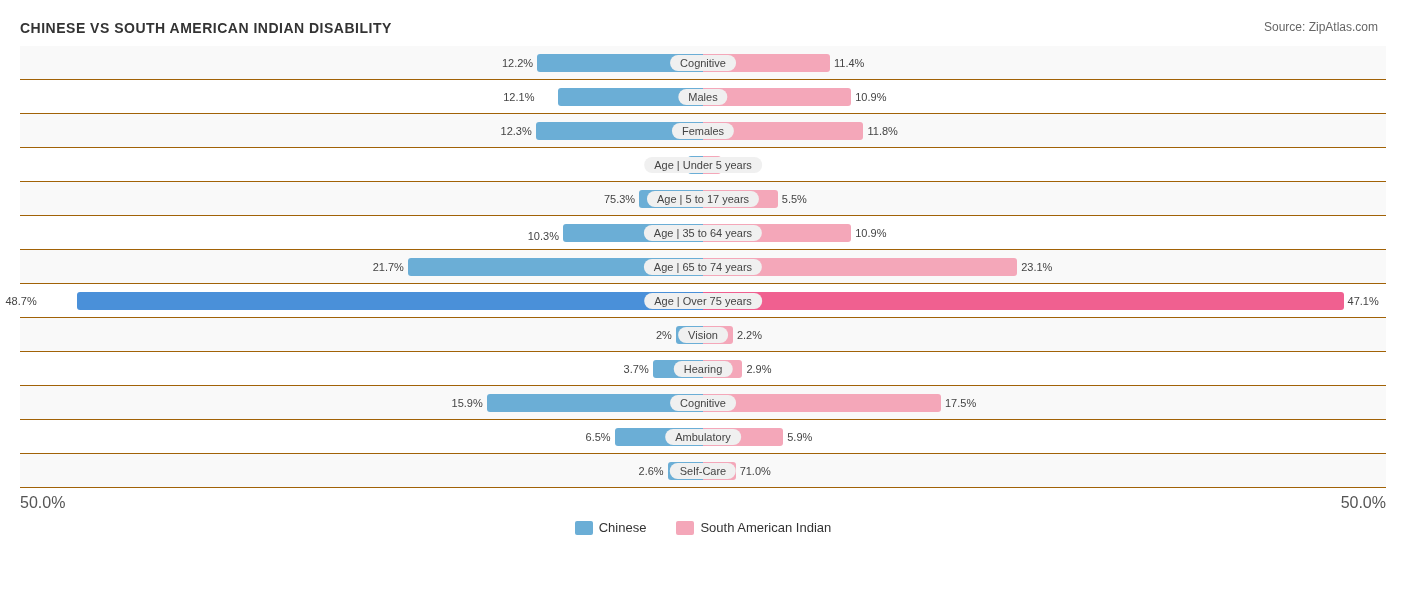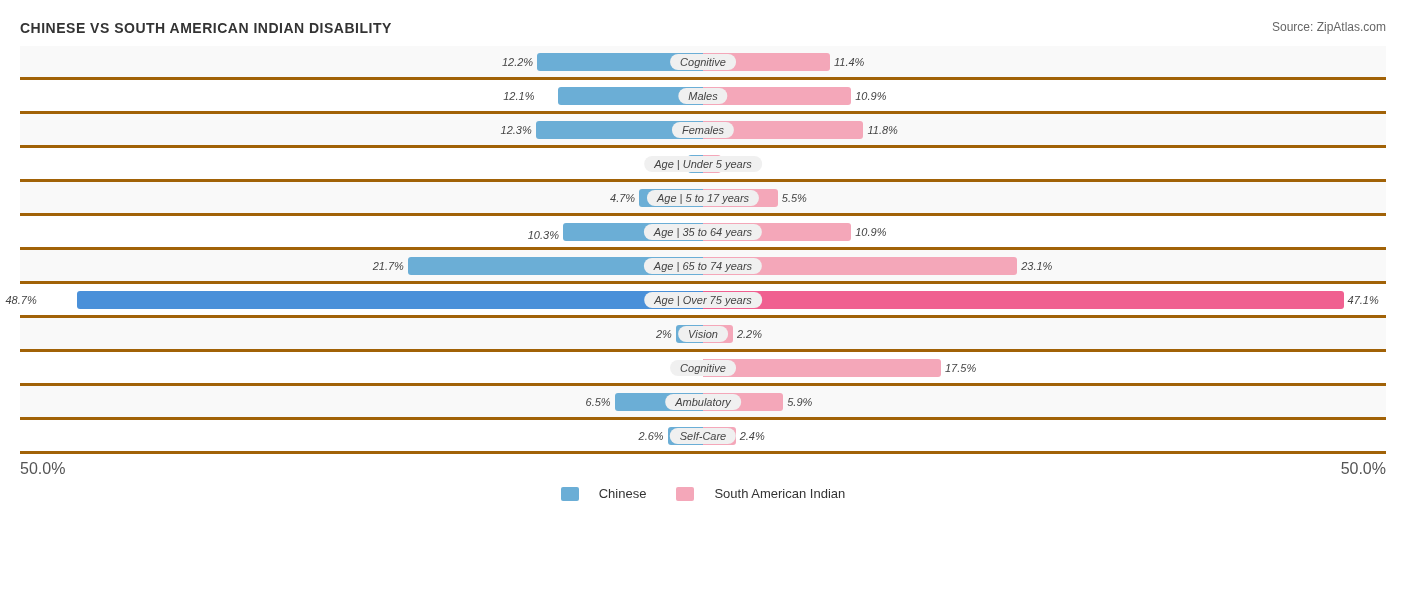--- a/index.html
+++ b/index.html
@@ -18,35 +18,34 @@
       font-size: 14px;
       font-weight: bold;
       color: #333;
       text-transform: uppercase;
       margin-bottom: 6px;
       letter-spacing: 0.5px;
     }
     .source {
       position: absolute;
       top: 0;
-      right: 0;
+      right: 8px;
       font-size: 12px;
       color: #666;
     }
     .chart-area {
       margin-top: 10px;
       position: relative;
     }
     .row {
       display: flex;
       align-items: center;
       height: 34px;
-      border-bottom: 3px solid #a16207;
+      border-bottom: 1px solid #a16207;
       position: relative;
-      font-style: italic;
     }
     .row:nth-child(odd) {
       background: #f9f9f9;
     }
     .row:nth-child(even) {
       background: #fff;
     }
     .bar-section {
       display: flex;
       align-items: center;
@@ -121,21 +120,21 @@
     }
     .legend {
       display: flex;
       justify-content: center;
       gap: 30px;
       margin-top: 8px;
     }
     .legend-item {
       display: flex;
       align-items: center;
-      gap: 20px;
+      gap: 6px;
       font-size: 13px;
       color: #333;
     }
     .legend-color {
       width: 18px;
       height: 14px;
       border-radius: 2px;
     }
     .legend-blue { background: #6baed6; }
     .legend-pink { background: #f4a7b9; }
@@ -199,21 +198,21 @@
       <div class="right-bar-wrap" style="width: 17.68px;">
         <div class="right-bar" style="width:17.68px; "></div>
         <span class="right-value">1.3%</span>
       </div>
     </div>
   </div>
       <div class="row">
     <div class="bar-section">
       <div class="left-bar-wrap" style="width: 63.92px;">
         <div class="left-bar" style="width:63.92px; "></div>
-        <span class="left-value">4.7%</span>
+        <span class="left-value">75.3%</span>
       </div>
       <div class="center-label">Age | 5 to 17 years</div>
       <div class="right-bar-wrap" style="width: 74.8px;">
         <div class="right-bar" style="width:74.8px; "></div>
         <span class="right-value">5.5%</span>
       </div>
     </div>
   </div>
       <div class="row">
     <div class="bar-section">
@@ -262,20 +261,37 @@
       </div>
       <div class="center-label">Vision</div>
       <div class="right-bar-wrap" style="width: 29.92px;">
         <div class="right-bar" style="width:29.92px; "></div>
         <span class="right-value">2.2%</span>
       </div>
     </div>
   </div>
       <div class="row">
     <div class="bar-section">
+      <div class="left-bar-wrap" style="width: 50.32px;">
+        <div class="left-bar" style="width:50.32px; "></div>
+        <span class="left-value">3.7%</span>
+      </div>
+      <div class="center-label">Hearing</div>
+      <div class="right-bar-wrap" style="width: 39.44px;">
+        <div class="right-bar" style="width:39.44px; "></div>
+        <span class="right-value">2.9%</span>
+      </div>
+    </div>
+  </div>
+      <div class="row">
+    <div class="bar-section">
+      <div class="left-bar-wrap" style="width: 216.24px;">
+        <div class="left-bar" style="width:216.24px; "></div>
+        <span class="left-value">15.9%</span>
+      </div>
       <div class="center-label">Cognitive</div>
       <div class="right-bar-wrap" style="width: 238px;">
         <div class="right-bar" style="width:238px; "></div>
         <span class="right-value">17.5%</span>
       </div>
     </div>
   </div>
       <div class="row">
     <div class="bar-section">
       <div class="left-bar-wrap" style="width: 88.39999999999999px;">
@@ -291,21 +307,21 @@
   </div>
       <div class="row">
     <div class="bar-section">
       <div class="left-bar-wrap" style="width: 35.36px;">
         <div class="left-bar" style="width:35.36px; "></div>
         <span class="left-value">2.6%</span>
       </div>
       <div class="center-label">Self-Care</div>
       <div class="right-bar-wrap" style="width: 32.64px;">
         <div class="right-bar" style="width:32.64px; "></div>
-        <span class="right-value">2.4%</span>
+        <span class="right-value">71.0%</span>
       </div>
     </div>
   </div>
     </div>
   <div class="x-axis">
     <span class="x-axis-label">50.0%</span>
     <span class="x-axis-label">50.0%</span>
   </div>
   <div class="legend">
     <div class="legend-item">

